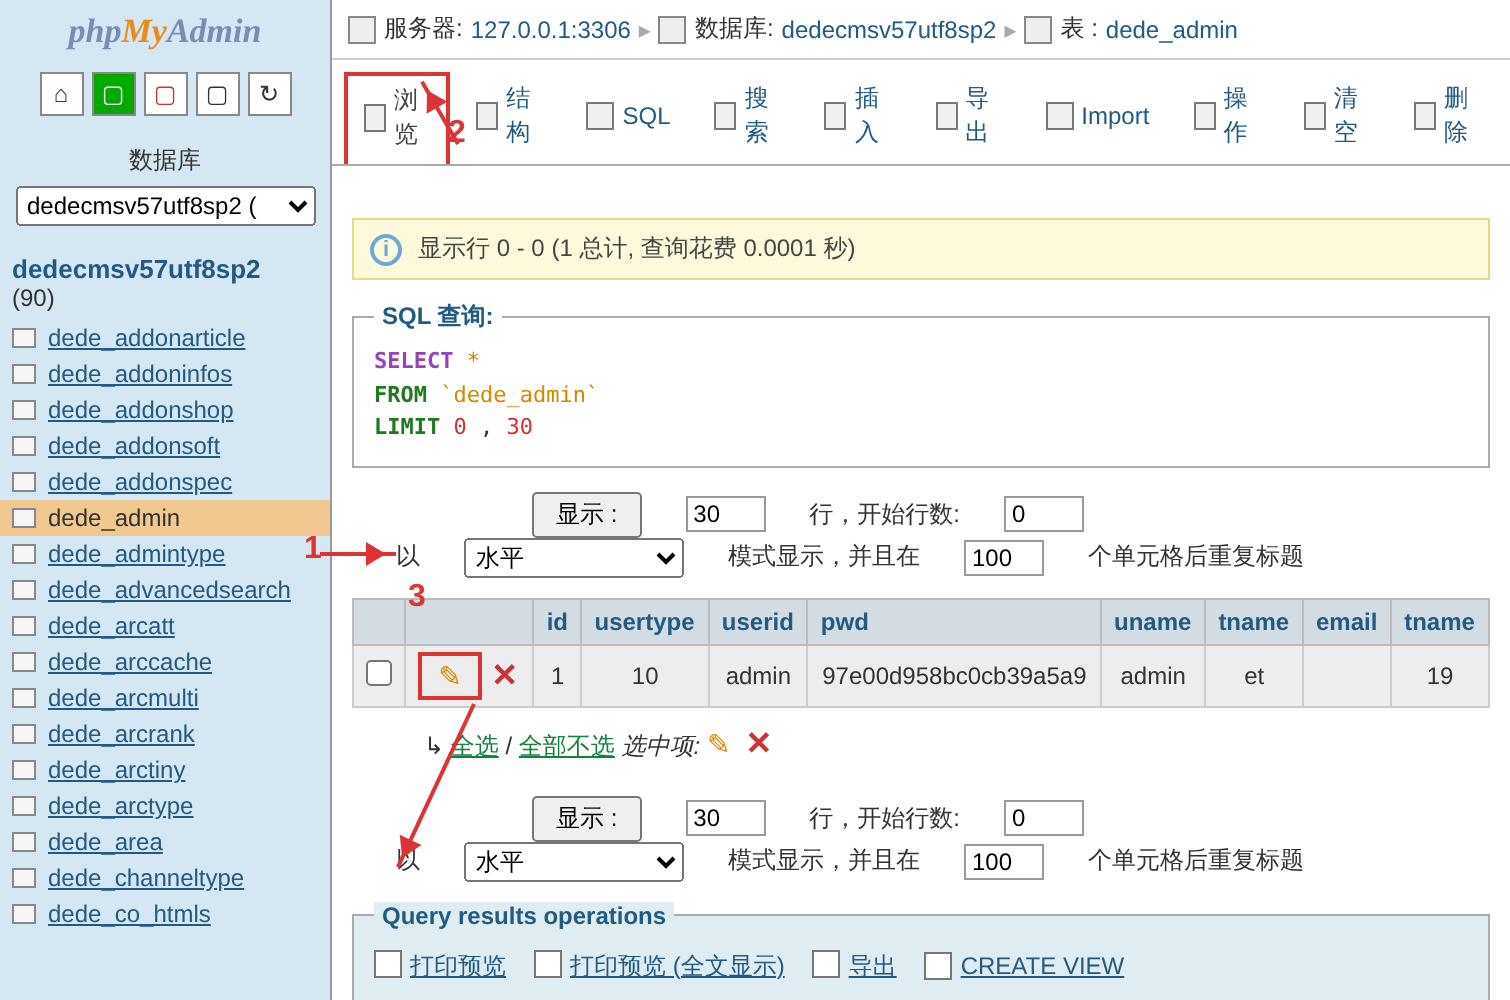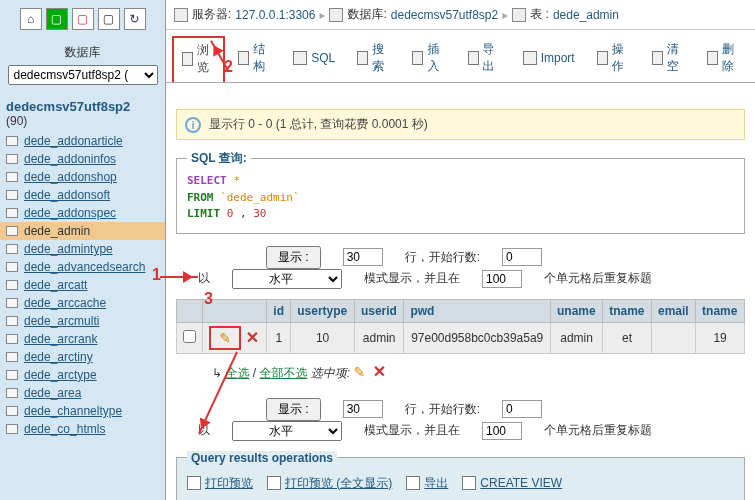--- a/index.html
+++ b/index.html
@@ -38,47 +38,50 @@
 .sql-query { font-family: monospace; font-size: 11px; line-height: 1.5; }
 .kw-select { color: #9A3FBF; font-weight: bold; }
 .kw-from { color: #1f7a1f; font-weight: bold; }
 .kw-limit { color: #1f7a1f; font-weight: bold; }
 .ident { color: #d48800; }
 .num { color: #c33; }
 .star { color: #d48800; }
 .display-controls { margin: 10px 0; }
 .ctrl-row { display: flex; align-items: center; gap: 22px; margin: 0 0; padding-left: 22px; }
 .ctrl-row input[type=text] { width: 40px; font-size: 12px; padding: 1px 3px; border: 1px solid #999; }
-.ctrl-row select { font-size: 12px; padding: 1px; text-align: center; }
+.ctrl-row select { font-size: 12px; padding: 1px; }
 .btn { font-size: 12px; padding: 1px 10px; }
 .result-table { border-collapse: collapse; width: 100%; margin: 4px 0; }
 .result-table th { background: #D3DCE3; border: 1px solid #bbb; padding: 4px 6px; font-weight: bold; text-align: left; color: #235A81; }
 .result-table td { background: #EDEDED; border: 1px solid #ccc; padding: 3px 6px; text-align: center; }
 .edit-icon, .del-icon { display: inline-block; width: 16px; height: 16px; cursor: pointer; }
 .edit-icon { color: #d48800; font-size: 14px; }
 .del-icon { color: #c33; font-size: 16px; font-weight: bold; }
 .edit-box { border: 2px solid #d33; display: inline-flex; align-items: center; justify-content: center; padding: 2px 6px; }
 .select-row { padding: 4px 0 6px 36px; color: #333; }
 .select-row a { color: #15803d; }
 .qro { background: #DFECF2; border: 1px solid #aaa; padding: 6px 10px; margin-top: 8px; position: relative; }
 .qro legend { background: #DFECF2; color: #235A81; font-weight: bold; }
 .qro-items { display: flex; gap: 14px; align-items: center; padding: 4px 0 2px; }
-.qro-items a { color: #235A81; display: flex; align-items: center; gap: 4px; }
+.qro-items a { color: #235A81; display: flex; gap: 4px; }
 .qi { width: 14px; height: 14px; border: 1px solid #777; background: #fff; display: inline-block; }
 .annotation { position: absolute; color: #d33; font-size: 16px; font-weight: bold; }
 .arrow-right { position: absolute; height: 2px; background: #d33; }
 .arrow-right::after { content:''; position:absolute; right:-1px; top:-5px; border:6px solid transparent; border-left:10px solid #d33; }
 .arrow-dl { position: absolute; width: 2px; background: #d33; transform: rotate(25deg); transform-origin: top; }
 .arrow-dl::after { content:''; position:absolute; bottom:-1px; left:-5px; border:6px solid transparent; border-top:10px solid #d33; }
 </style>
 </head>
 <body>
 
 <div class="container">
   <div class="sidebar">
+    <div class="logo">
+      <span class="php">php</span><span class="my">My</span><span class="admin">Admin</span>
+    </div>
     <div class="toolbar-icons">
       <div class="tb-icon">⌂</div>
       <div class="tb-icon" style="background:#0a0;color:#fff">▢</div>
       <div class="tb-icon" style="color:#c33">▢</div>
       <div class="tb-icon">▢</div>
       <div class="tb-icon">↻</div>
     </div>
     <div class="db-section">
       <div class="db-label">数据库</div>
       <select class="db-select">

